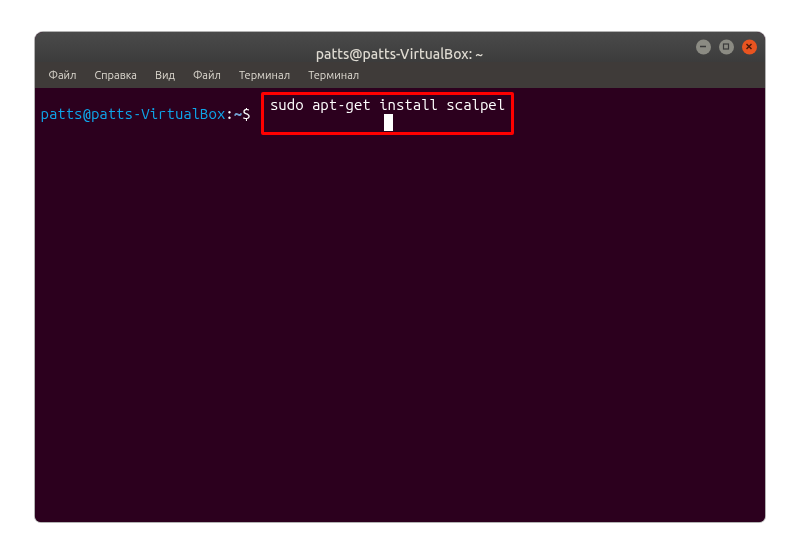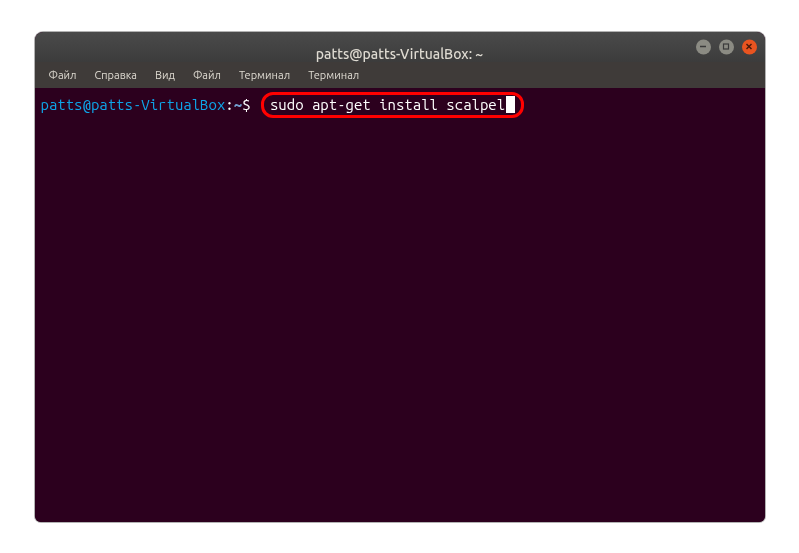--- a/index.html
+++ b/index.html
@@ -101,25 +101,26 @@
     }
     .prompt-path {
       color: #729fcf;
       font-weight: bold;
     }
     .prompt-dollar {
       color: #ffffff;
     }
     .command-highlight {
       border: 3px solid #ff0000;
-      border-radius: 12px;
+      border-radius: 2px;
       padding: 0px 6px 1px 6px;
       margin-left: 2px;
       display: inline-flex;
       align-items: center;
+      flex-direction: column;
     }
     .command-text {
       color: #ffffff;
     }
     .cursor {
       display: inline-block;
       width: 9px;
       height: 17px;
       background: #ffffff;
       margin-left: 1px;

